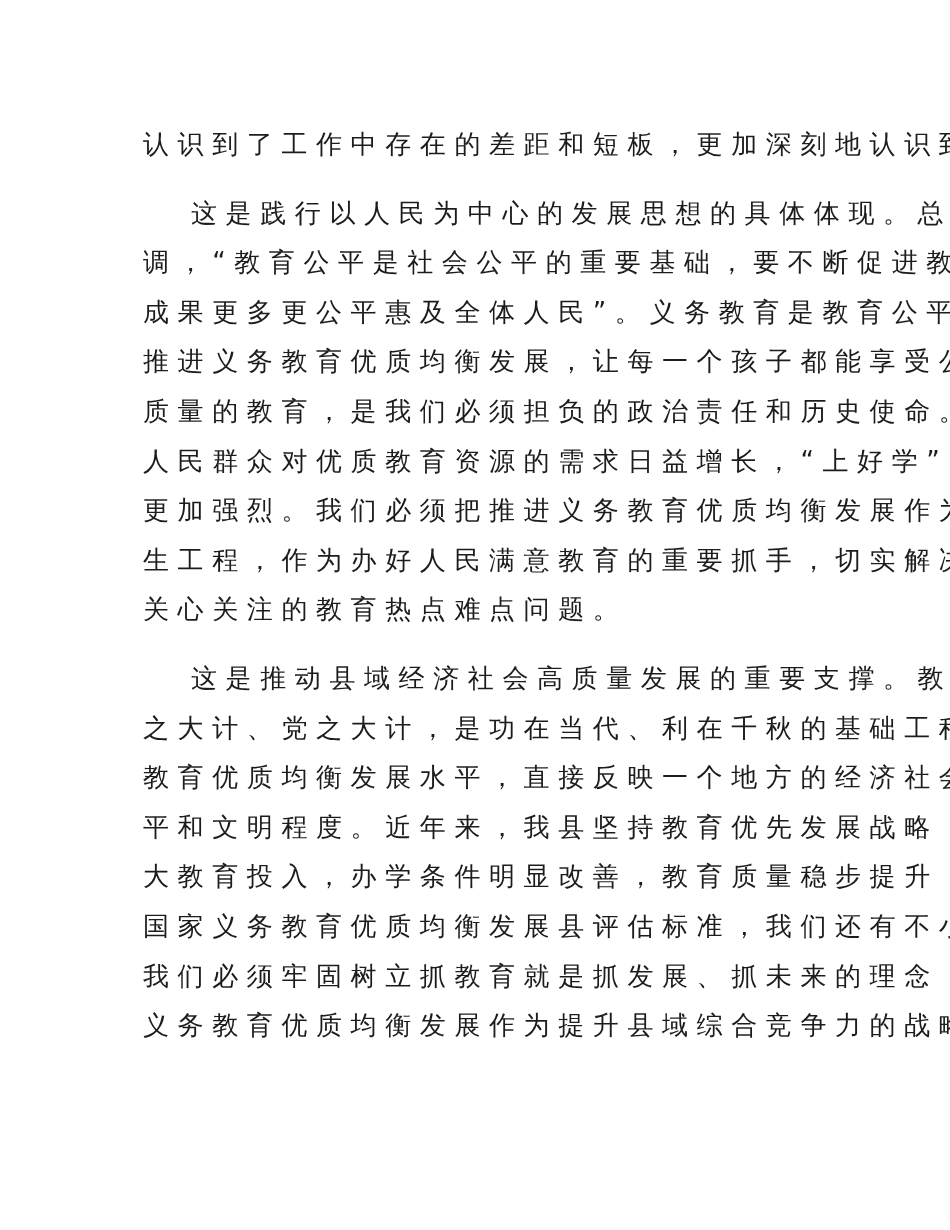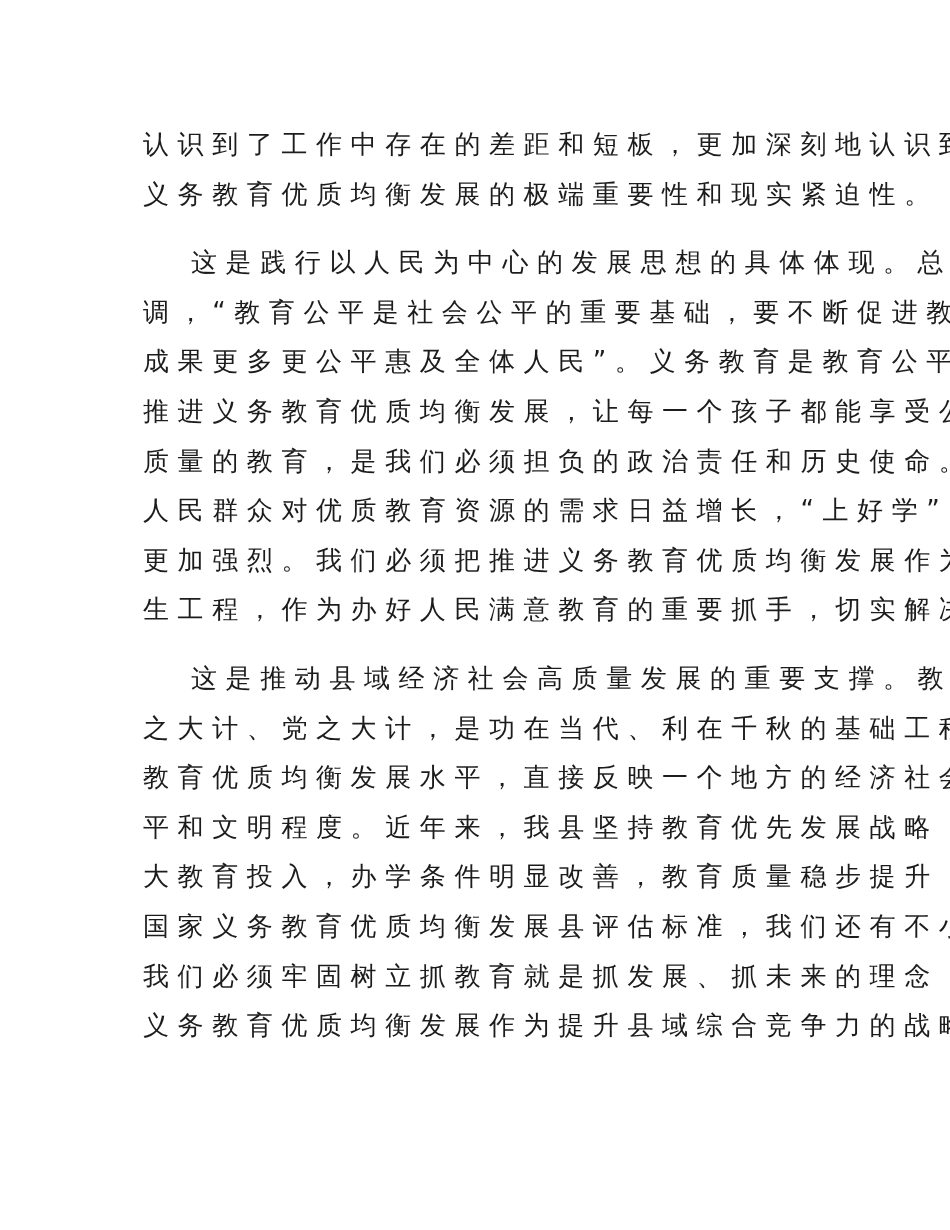--- a/index.html
+++ b/index.html
@@ -47,32 +47,32 @@
   }
 </style>
 </head>
 <body>
 
 <div class="page">
   <div class="body-text">
 
     <p class="para">
       <span class="line">认识到了工作中存在的差距和短板，更加深刻地认识到了推进</span>
-      <span class="line">义务教育优质均衡发展的极端重要性和现实紧迫性。</span>
     </p>
 
     <p class="para">
       <span class="line indent">这是践行以人民为中心的发展思想的具体体现。总书记强</span>
       <span class="line">调，“教育公平是社会公平的重要基础，要不断促进教育发展</span>
       <span class="line">成果更多更公平惠及全体人民”。义务教育是教育公平的基石，</span>
       <span class="line">推进义务教育优质均衡发展，让每一个孩子都能享受公平而有</span>
       <span class="line">质量的教育，是我们必须担负的政治责任和历史使命。当前，</span>
       <span class="line">人民群众对优质教育资源的需求日益增长，“上好学”的愿望</span>
       <span class="line">更加强烈。我们必须把推进义务教育优质均衡发展作为重大民</span>
       <span class="line">生工程，作为办好人民满意教育的重要抓手，切实解决好群众</span>
+      <span class="line">关心关注的教育热点难点问题。</span>
     </p>
 
     <p class="para">
       <span class="line indent">这是推动县域经济社会高质量发展的重要支撑。教育是国</span>
       <span class="line">之大计、党之大计，是功在当代、利在千秋的基础工程。义务</span>
       <span class="line">教育优质均衡发展水平，直接反映一个地方的经济社会发展水</span>
       <span class="line">平和文明程度。近年来，我县坚持教育优先发展战略，持续加</span>
       <span class="line">大教育投入，办学条件明显改善，教育质量稳步提升，但对照</span>
       <span class="line">国家义务教育优质均衡发展县评估标准，我们还有不小差距。</span>
       <span class="line">我们必须牢固树立抓教育就是抓发展、抓未来的理念，把推进</span>

